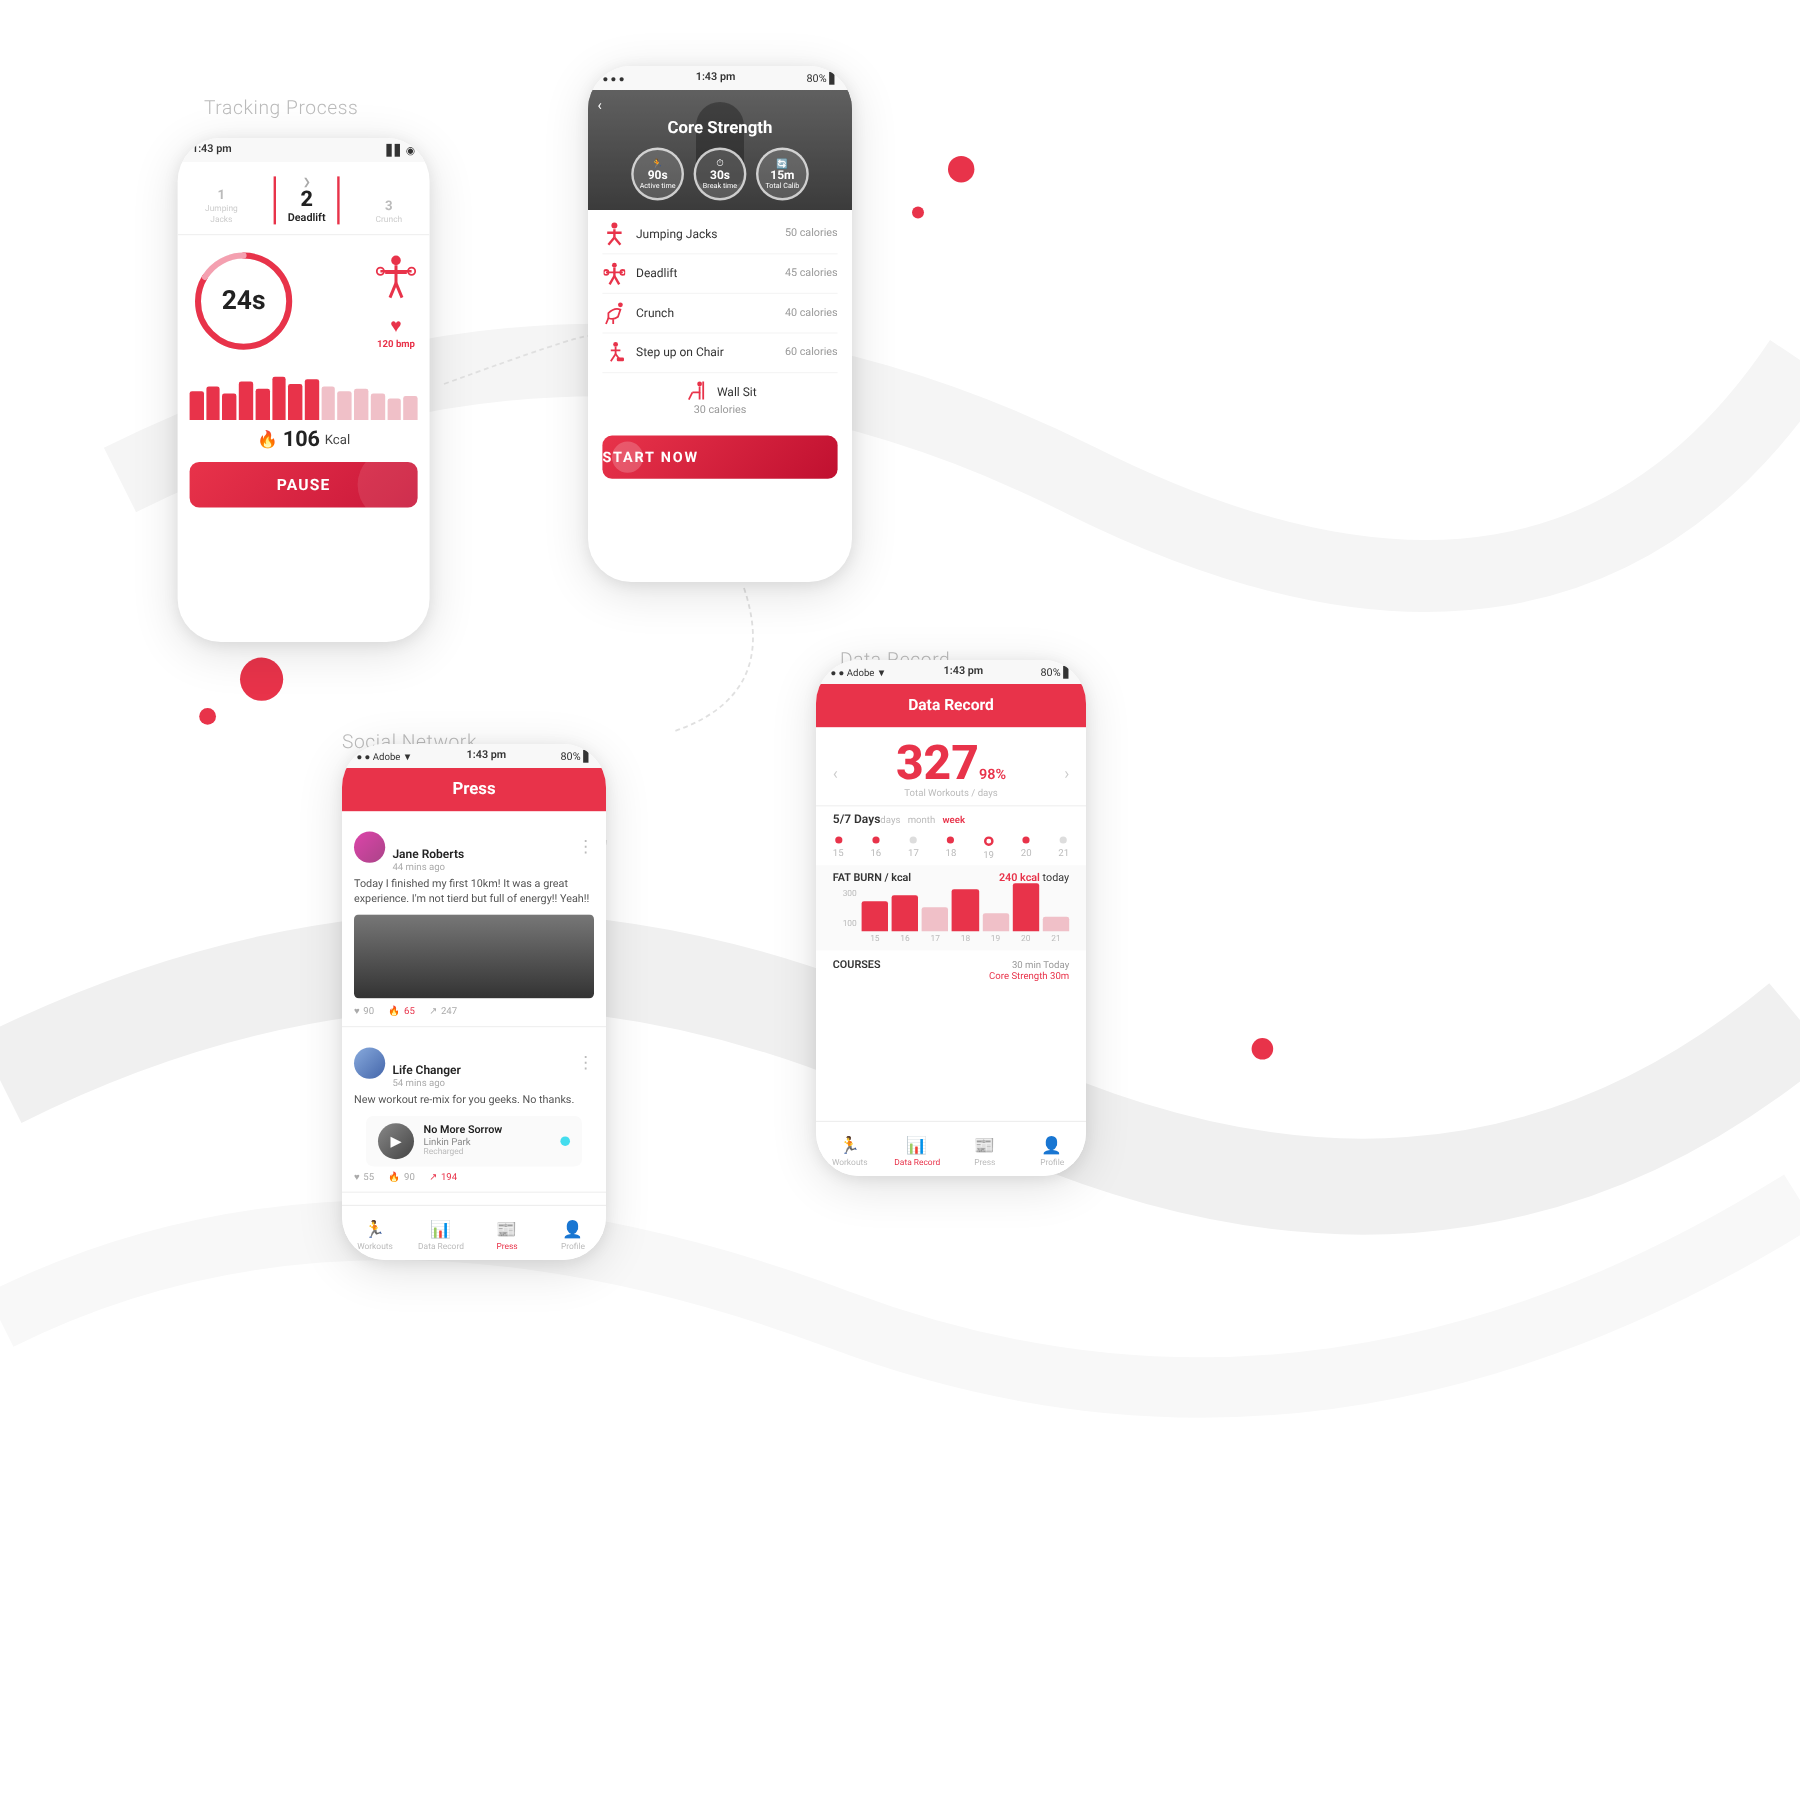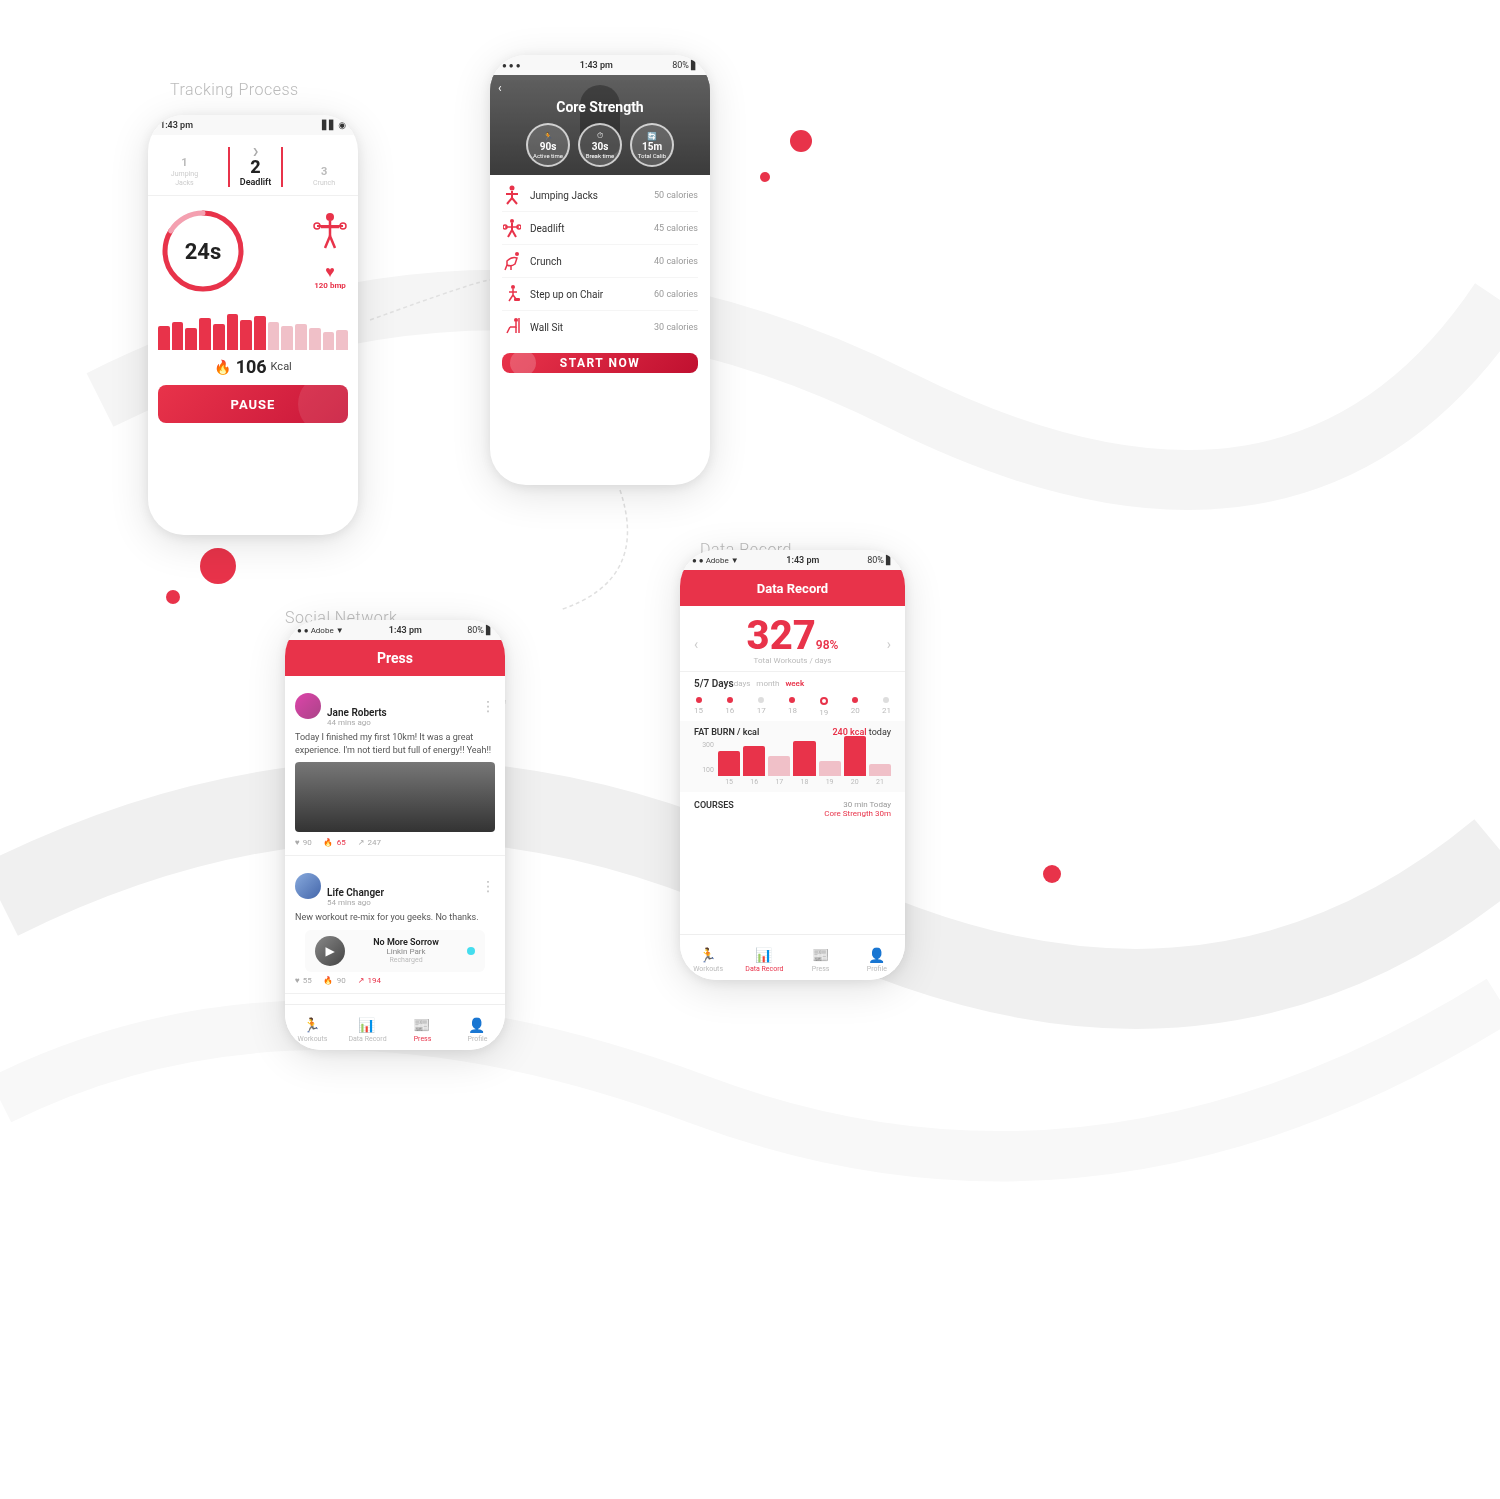--- a/index.html
+++ b/index.html
@@ -235,46 +235,45 @@
       padding: 4px 12px;
     }
     .exercise-item {
       display: flex;
       align-items: center;
       justify-content: space-between;
       padding: 6px 0;
       border-bottom: 1px solid #f5f5f5;
       font-size: 10px;
     }
-    .exercise-item:last-child { border-bottom: none; }
+    .exercise-item:last-child { border-bottom: none; flex-direction: column; }
     .exercise-item .ex-left {
       display: flex;
       align-items: center;
       gap: 8px;
     }
     .exercise-item .ex-icon-box {
       width: 20px;
       height: 20px;
       display: flex;
       align-items: center;
       justify-content: center;
       color: #e8334a;
       font-size: 14px;
     }
     .exercise-item .ex-name { font-size: 10px; color: #333; }
     .exercise-item .ex-cal { font-size: 9px; color: #999; }
 
     .start-now-btn {
       margin: 6px 12px;
-      height: 20px;
+      height: 36px;
       background: linear-gradient(135deg, #e8334a, #c01030);
       border-radius: 8px;
       display: flex;
       align-items: center;
-      justify-content: center;
       color: #fff;
       font-size: 12px;
       font-weight: 700;
       letter-spacing: 1.5px;
       position: relative;
       overflow: hidden;
     }
     .start-now-btn::before {
       content: '';
       position: absolute;
@@ -367,21 +366,21 @@
       width: 30px;
       height: 30px;
       border-radius: 50%;
       background: linear-gradient(135deg, #888, #444);
       display: flex;
       align-items: center;
       justify-content: center;
       color: #fff;
       font-size: 10px;
     }
-    .music-info { flex: 1; text-align: center; }
+    .music-info { flex: 1; }
     .music-title { font-size: 9px; font-weight: 600; color: #222; }
     .music-status { width: 8px; height: 8px; border-radius: 50%; background: #4cd; }
 
     .bottom-nav {
       position: absolute;
       bottom: 0;
       width: 100%;
       height: 46px;
       background: #fff;
       border-top: 1px solid #eee;

